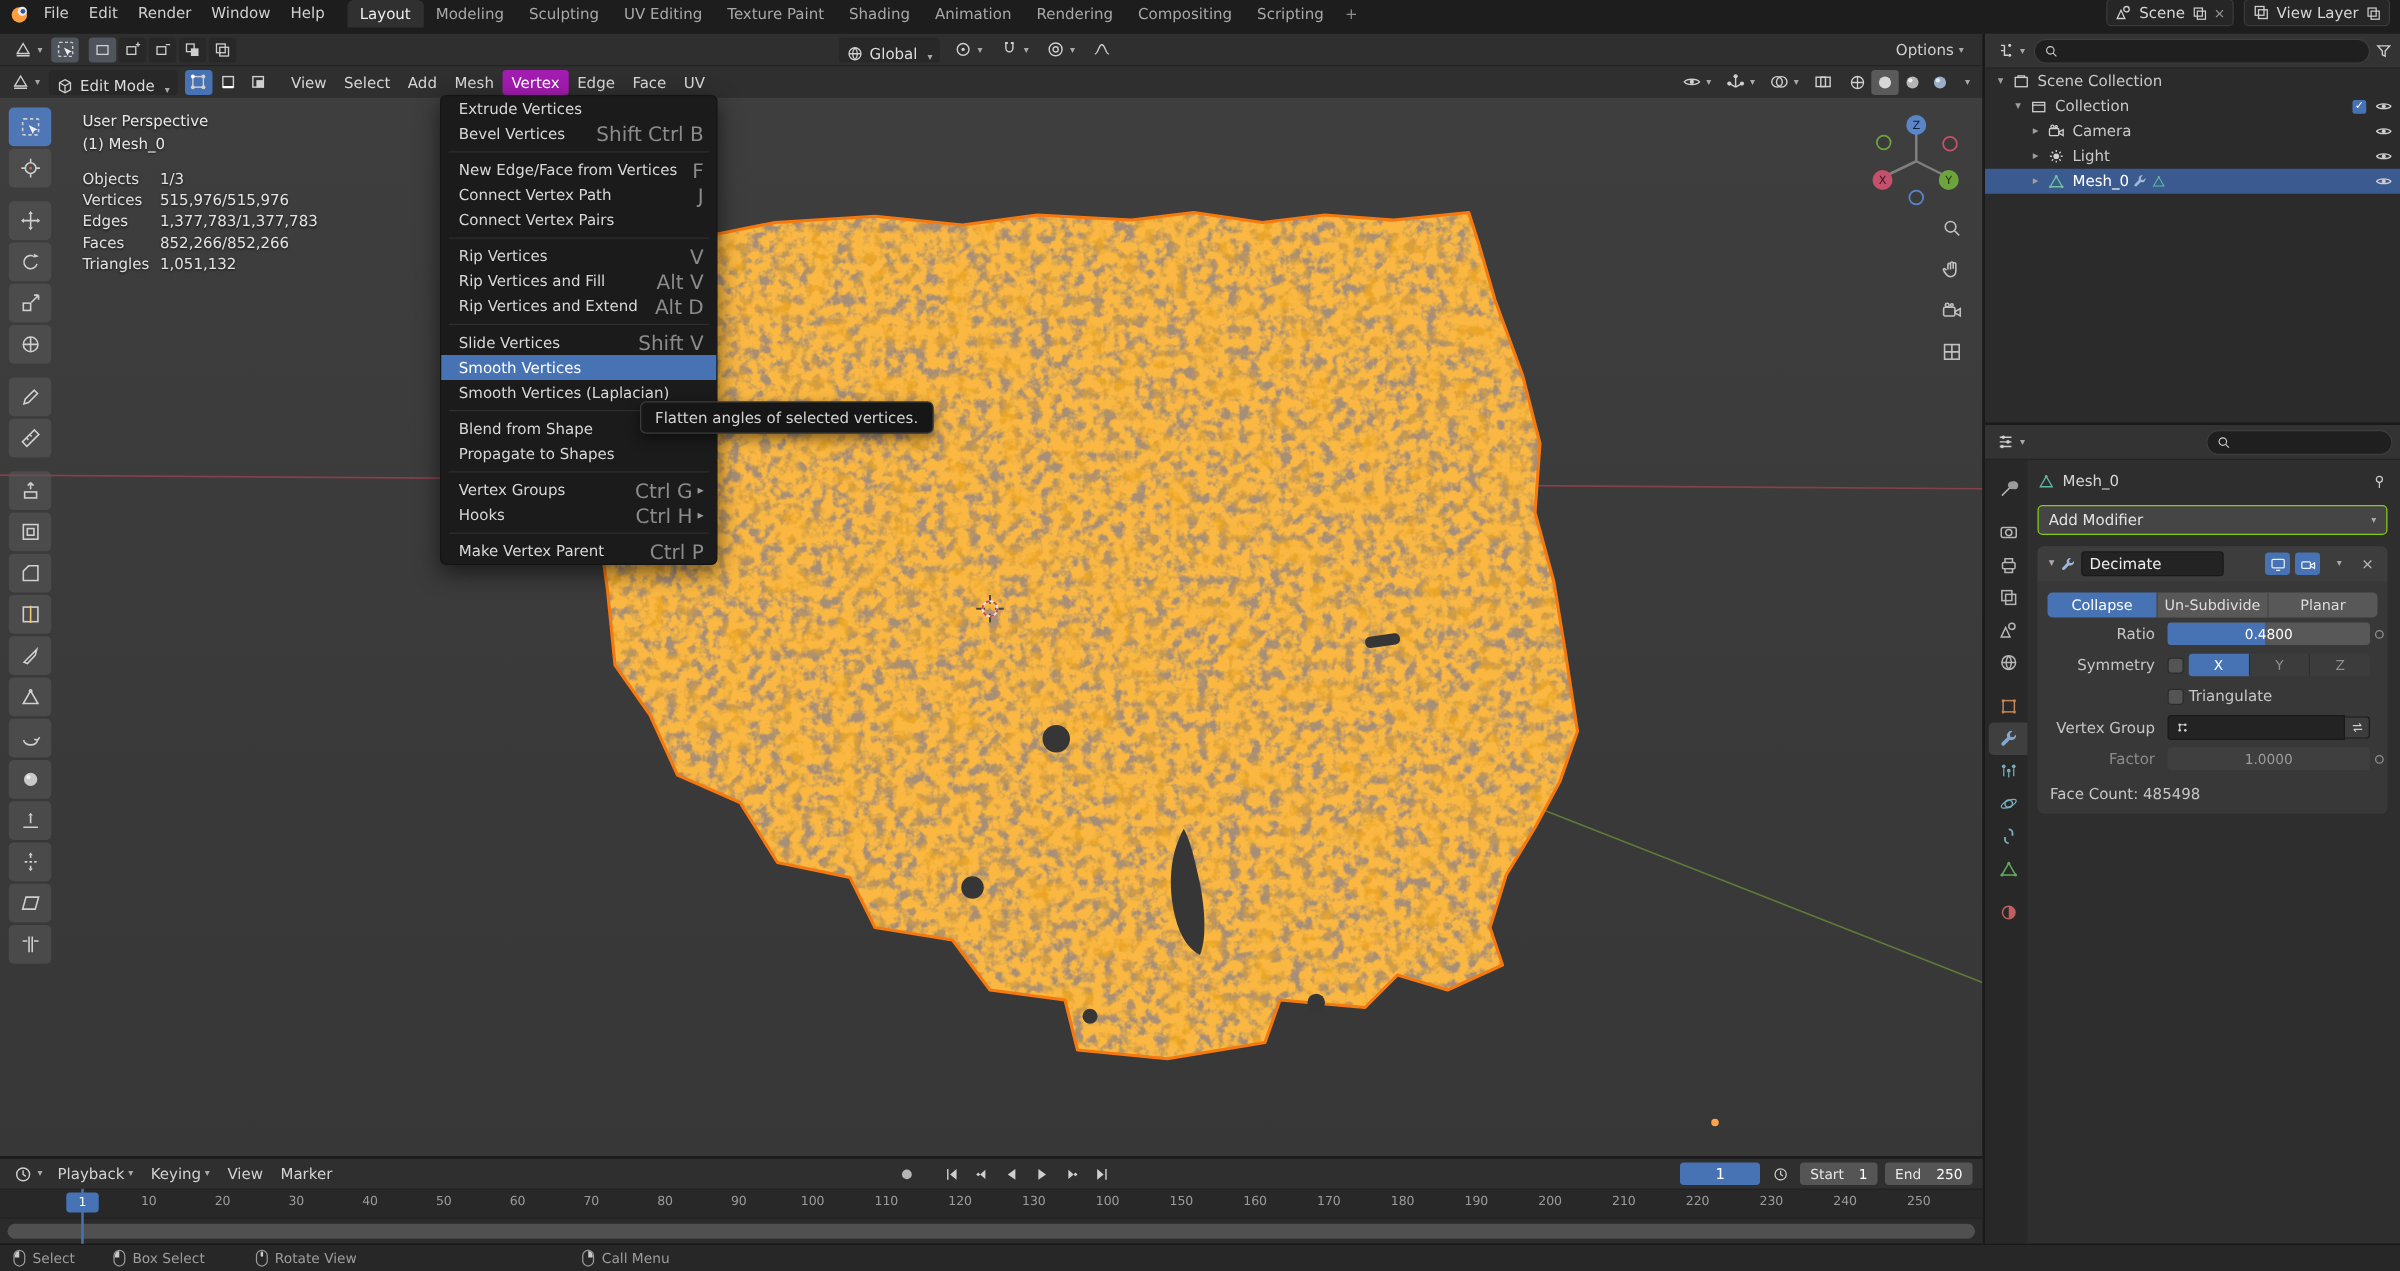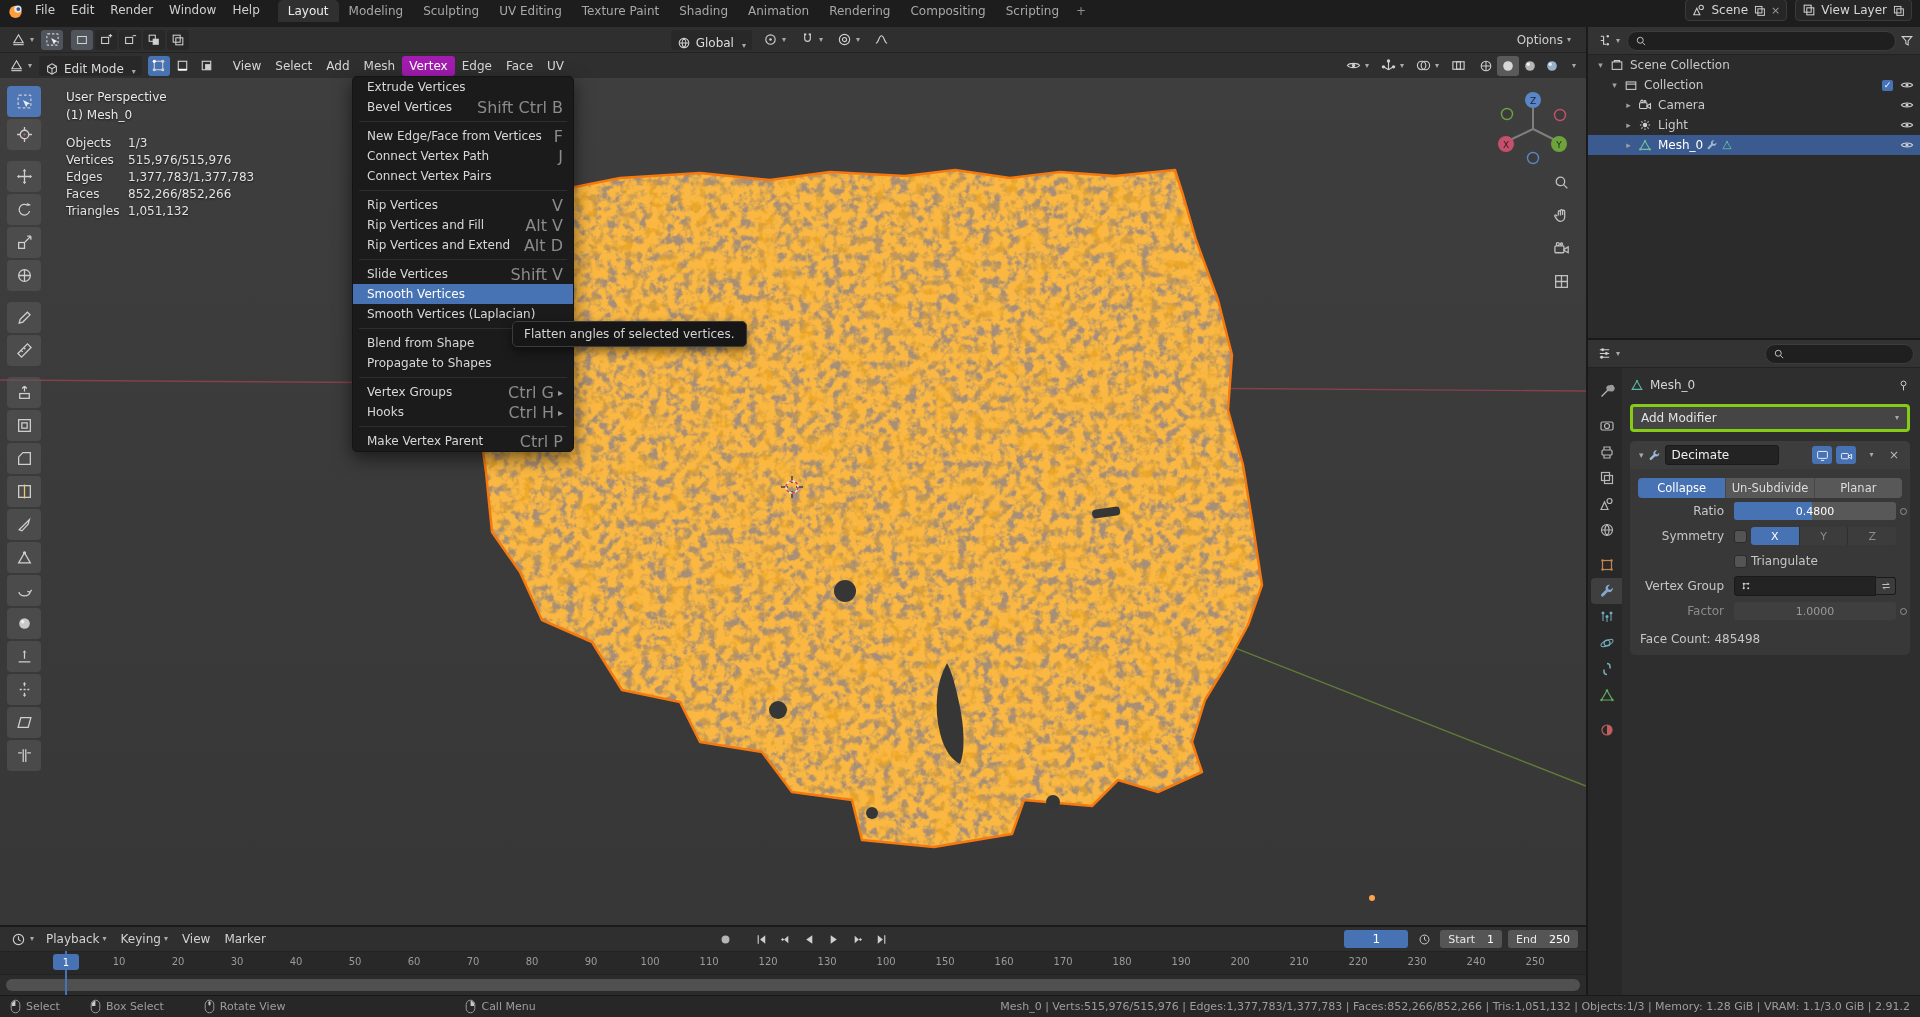--- a/index.html
+++ b/index.html
@@ -91,21 +91,21 @@
   .cb.checked{background:#4772b3}
 
   #properties{position:absolute;left:0;top:313px;right:0;bottom:0;background:#2e2e2e;display:flex;flex-direction:column}
   #props-body{flex:1;display:flex;min-height:0}
   #tabstrip{width:34px;background:#282828;padding-top:10px;display:flex;flex-direction:column;align-items:flex-end}
   .ptab{width:31px;height:26px;display:flex;align-items:center;justify-content:center;border-radius:4px 0 0 4px;opacity:.85}
   .ptab.active{background:#3f3f3f;opacity:1}
   .ptab.gap{margin-top:9px}
   #props-content{flex:1;padding:6px 10px 0 8px;min-width:0}
   .crumb{display:flex;align-items:center;gap:6px;height:22px;color:#d5d5d5}
-  .addmod{height:22px;background:#454545;border:3px solid #84cc16;border-radius:4px;display:flex;
+  .addmod{height:22px;background:#454545;border:1px solid #84cc16;border-radius:4px;display:flex;
           align-items:center;padding:0 8px;margin-top:8px;color:#e3e3e3}
   .mpanel{margin-top:9px;background:#383838;border-radius:5px;padding-bottom:9px}
   .mpanel-h{height:28px;display:flex;align-items:center;gap:4px;padding:0 6px;background:#3d3d3d;border-radius:5px 5px 0 0}
   .namefield{width:100px;height:18px;background:#232323;border:1px solid #1a1a1a;border-radius:3px;
              display:flex;align-items:center;padding:0 6px;color:#efefef}
   .hbtn{width:20px;height:18px;border-radius:3px;display:flex;align-items:center;justify-content:center;color:#b9b9b9}
   .hbtn.on{background:#4772b3}
   .seg{display:flex;margin:9px 8px 0 8px;height:20px}
   .seg>div{flex:1;background:#585858;display:flex;align-items:center;justify-content:center;color:#ddd;
            border-right:1px solid #474747;font-size:11.5px}
@@ -1283,16 +1283,15 @@
           <span>Rotate View</span>
         </span>
         <span class="sb-hint">
           <svg width="11" height="15" viewBox="0 0 10.6 15">
             <rect x="1" y="1.2" width="8.6" height="12.6" rx="4.3" stroke="#9a9a9a" fill="none" stroke-width="1"></rect>
             <path d="M5.4 1.7a4 4 0 0 1 3.5 4V7H5.4z" fill="#c9c9c9"></path>
           </svg>
           <span>Call Menu</span>
         </span>
       </span>
-    <span id="sb-info">Mesh_0 | Verts:515,976/515,976 | Edges:1,377,783/1,377,783 | Faces:852,266/852,266 | Tris:1,051,132 | Objects:1/3 | Memory: 1.28 GiB | VRAM: 1.1/3.0 GiB | 2.91.2</span>
   </div>
 
 </div>
 
 </body></html>

